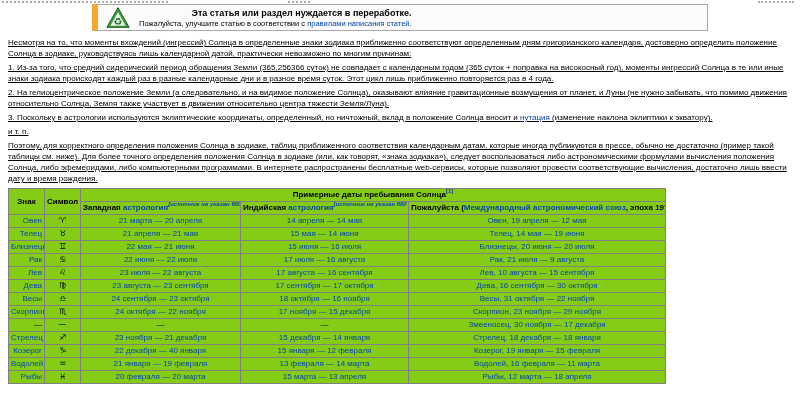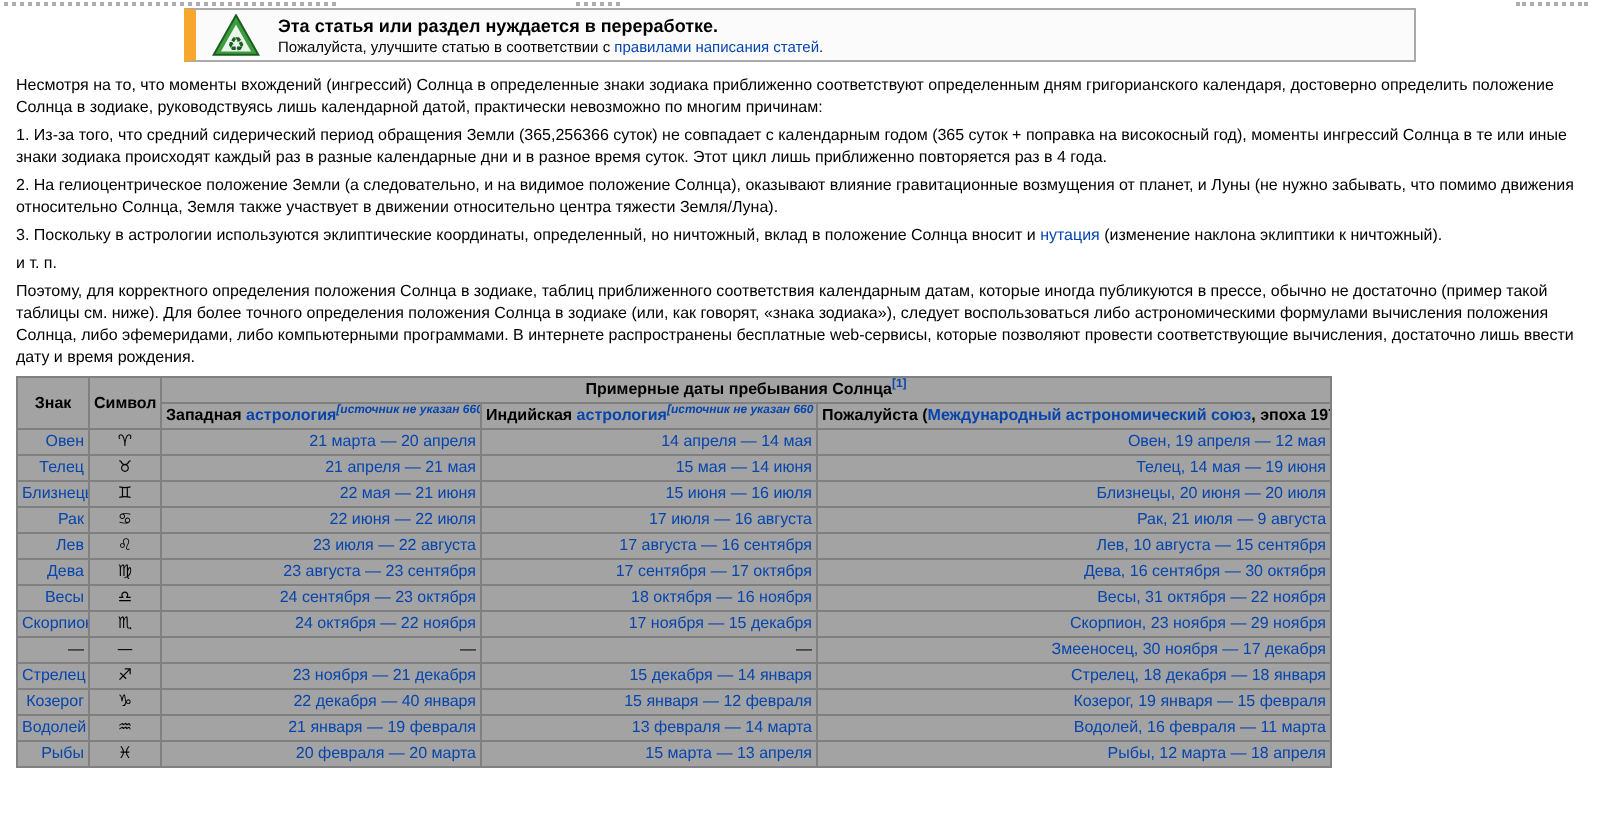--- a/index.html
+++ b/index.html
@@ -17,44 +17,44 @@
   .tr-right { left:758px; width:36px; }
 
   
   .ambox {
     width:616px; margin:4px auto 0 auto; box-sizing:border-box;
     border:1px solid #aaa; border-left:6px solid #F7A72B;
     background:#FBFBFB; padding:2px 8px;
     display:flex; align-items:center; gap:9px; min-height:22px;
   }
   .ambox-icon { flex:0 0 auto; width:24px; height:21px; }
-  .ambox-title { font-weight:bold; font-size:9px; line-height:11px; }
+  .ambox-title { font-weight:bold; font-size:9px; line-height:11px;text-align:right; }
   .ambox-sub { font-size:7.5px; line-height:9px; }
 
   .content { padding:0 8px; }
-  .content p { margin:3px 0; line-height:11px; }
+  .content p { margin:3px 0; line-height:11px;text-decoration:underline; }
   p.intro { margin-top:6px; }
 
   
   table.ingress {
     border-collapse:collapse; margin-top:4px; width:657px; table-layout:fixed;
-    background:#a3a3a3;
+    background:#84cc16;
   }
   table.ingress th, table.ingress td {
     border:1px solid #808080; padding:1px 2px; line-height:10px;
     font-size:8px; overflow:hidden;
   }
   table.ingress th { font-weight:bold; text-align:center; white-space:nowrap; }
   th.colhead { text-align:left; }
   td.sign-cell { text-align:right; }
   td.sym-cell {
     text-align:center; font-family:"DejaVu Sans", sans-serif;
     font-size:11px; line-height:11px; padding:0;
   }
-  td.date-cell { text-align:right; }
+  td.date-cell { text-align:center; }
   .sup { font-size:6px; vertical-align:super; line-height:0; color:#0645AD; }
   .cite { font-style:italic; }
   .dash { color:#000; }
 </style>
 </head>
 <body>
 
 <div class="viewport">
 
   <div class="top-remnant tr-left"></div>
@@ -70,21 +70,21 @@
     <div>
       <div class="ambox-title">Эта статья или раздел нуждается в переработке.</div>
       <div class="ambox-sub"><span>Пожалуйста, улучшите статью в соответствии с </span><a>правилами написания статей</a><span>.</span></div>
     </div>
   </div>
 
   <div class="content">
     <p class="intro">Несмотря на то, что моменты вхождений (ингрессий) Солнца в определенные знаки зодиака приближенно соответствуют определенным дням григорианского календаря, достоверно определить положение Солнца в зодиаке, руководствуясь лишь календарной датой, практически невозможно по многим причинам:</p>
     <p>1. Из-за того, что средний сидерический период обращения Земли (365,256366 суток) не совпадает с календарным годом (365 суток + поправка на високосный год), моменты ингрессий Солнца в те или иные знаки зодиака происходят каждый раз в разные календарные дни и в разное время суток. Этот цикл лишь приближенно повторяется раз в 4 года.</p>
     <p>2. На гелиоцентрическое положение Земли (а следовательно, и на видимое положение Солнца), оказывают влияние гравитационные возмущения от планет, и Луны (не нужно забывать, что помимо движения относительно Солнца, Земля также участвует в движении относительно центра тяжести Земля/Луна).</p>
-    <p><span>3. Поскольку в астрологии используются эклиптические координаты, определенный, но ничтожный, вклад в положение Солнца вносит и </span><a>нутация</a><span> (изменение наклона эклиптики к ничтожный).</span></p>
+    <p><span>3. Поскольку в астрологии используются эклиптические координаты, определенный, но ничтожный, вклад в положение Солнца вносит и </span><a>нутация</a><span> (изменение наклона эклиптики к экватору).</span></p>
     <p>и т. п.</p>
     <p>Поэтому, для корректного определения положения Солнца в зодиаке, таблиц приближенного соответствия календарным датам, которые иногда публикуются в прессе, обычно не достаточно (пример такой таблицы см. ниже). Для более точного определения положения Солнца в зодиаке (или, как говорят, «знака зодиака»), следует воспользоваться либо астрономическими формулами вычисления положения Солнца, либо эфемеридами, либо компьютерными программами. В интернете распространены бесплатные web-сервисы, которые позволяют провести соответствующие вычисления, достаточно лишь ввести дату и время рождения.</p>
 
     <table class="ingress">
       <colgroup>
         <col style="width:36px">
           <col style="width:36px">
           <col style="width:160px">
           <col style="width:168px">
           <col style="width:257px">

